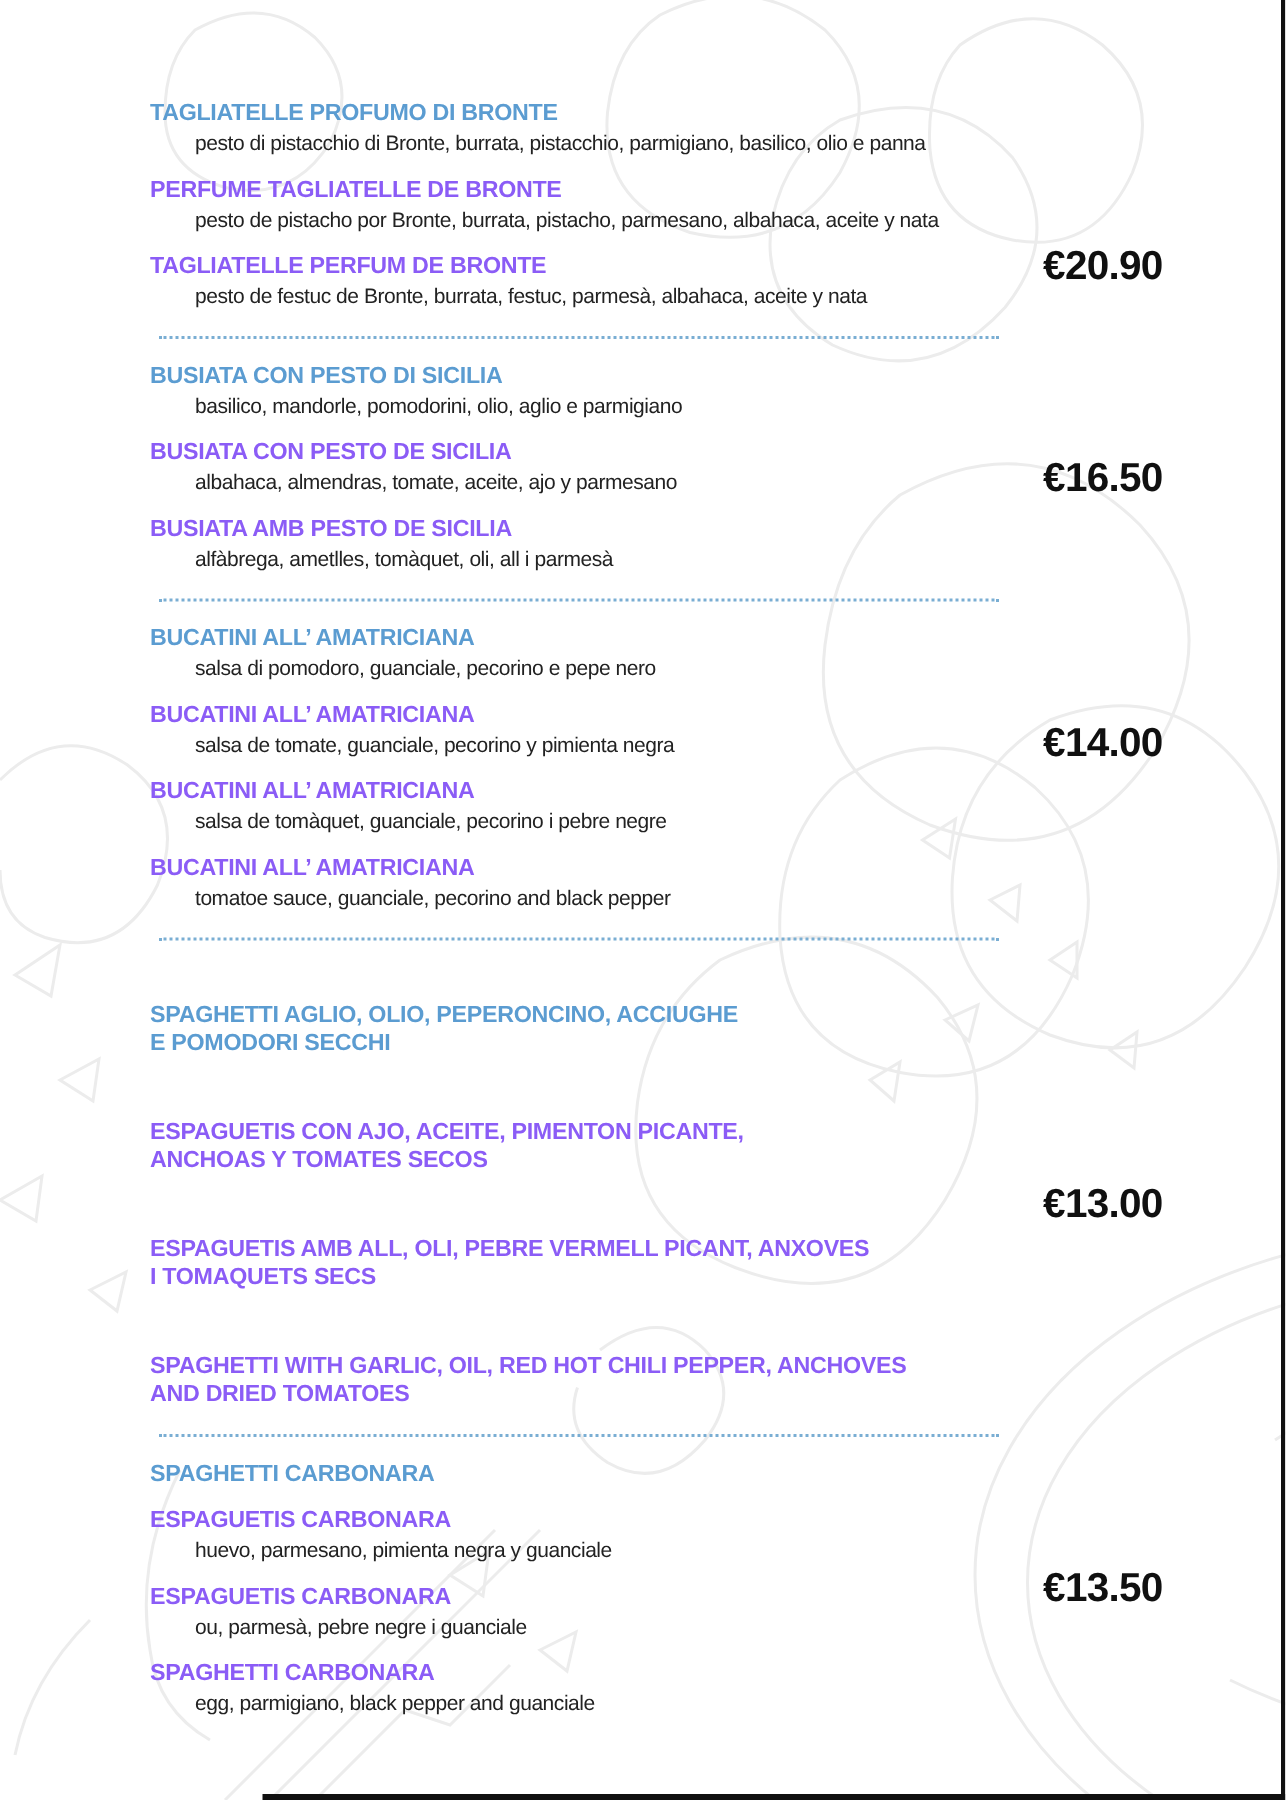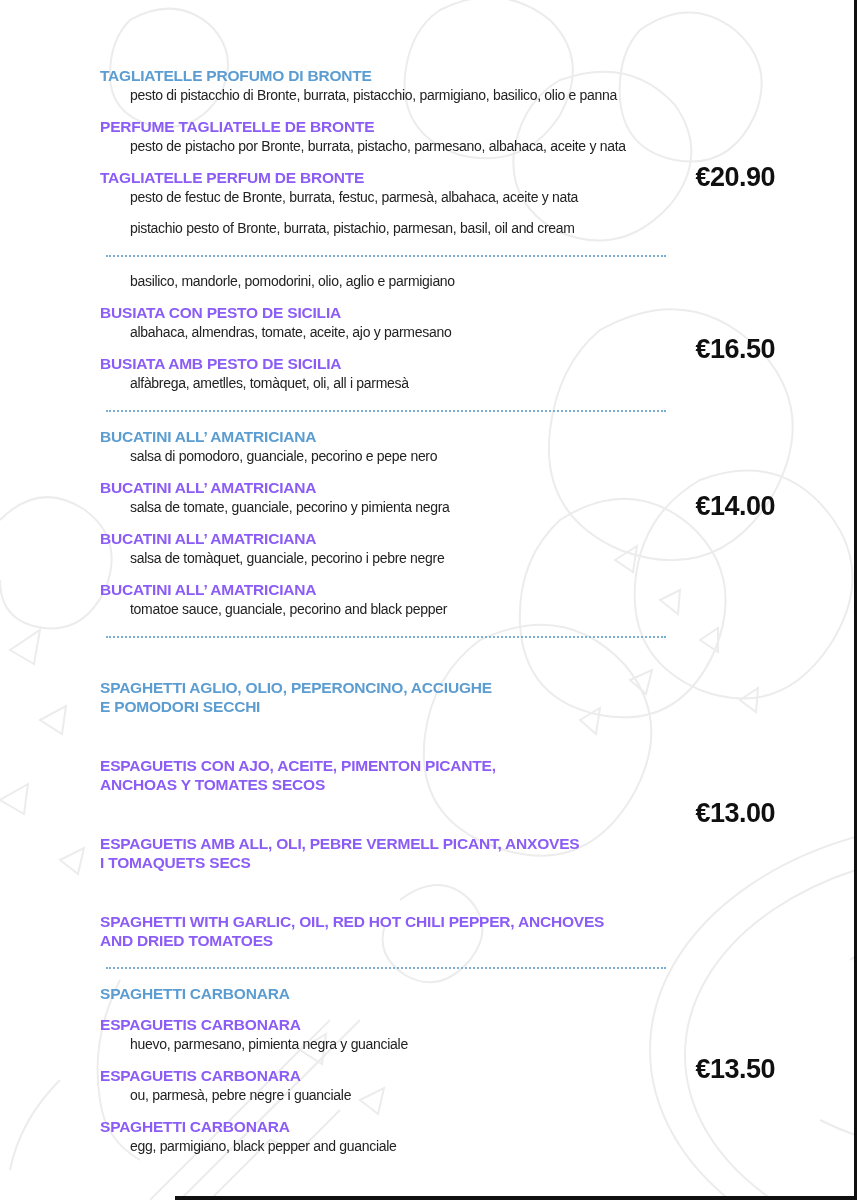--- a/index.html
+++ b/index.html
@@ -114,29 +114,29 @@
       </div>
       <div class="dish">
         <div class="title">PERFUME TAGLIATELLE DE BRONTE</div>
         <div class="desc">pesto de pistacho por Bronte, burrata, pistacho, parmesano, albahaca, aceite y nata</div>
       </div>
       <div class="dish">
         <div class="title">TAGLIATELLE PERFUM DE BRONTE</div>
         <div class="desc">pesto de festuc de Bronte, burrata, festuc, parmesà, albahaca, aceite y nata</div>
       </div>
       <div class="dish">
-        <div class="desc">pistachio pesto of Bronte, burrata, pistachio, parmesan, basil, oil and cream</div>
       </div>
     </div>
 
     <hr class="divider">
 
     <div class="sec s2">
       <div class="price">€16.50</div>
       <div class="dish">
+        <div class="title accent">BUSIATA CON PESTO DI SICILIA</div>
         <div class="desc">basilico, mandorle, pomodorini, olio, aglio e parmigiano</div>
       </div>
       <div class="dish">
         <div class="title">BUSIATA CON PESTO DE SICILIA</div>
         <div class="desc">albahaca, almendras, tomate, aceite, ajo y parmesano</div>
       </div>
       <div class="dish">
         <div class="title">BUSIATA AMB PESTO DE SICILIA</div>
         <div class="desc">alfàbrega, ametlles, tomàquet, oli, all i parmesà</div>
       </div>

